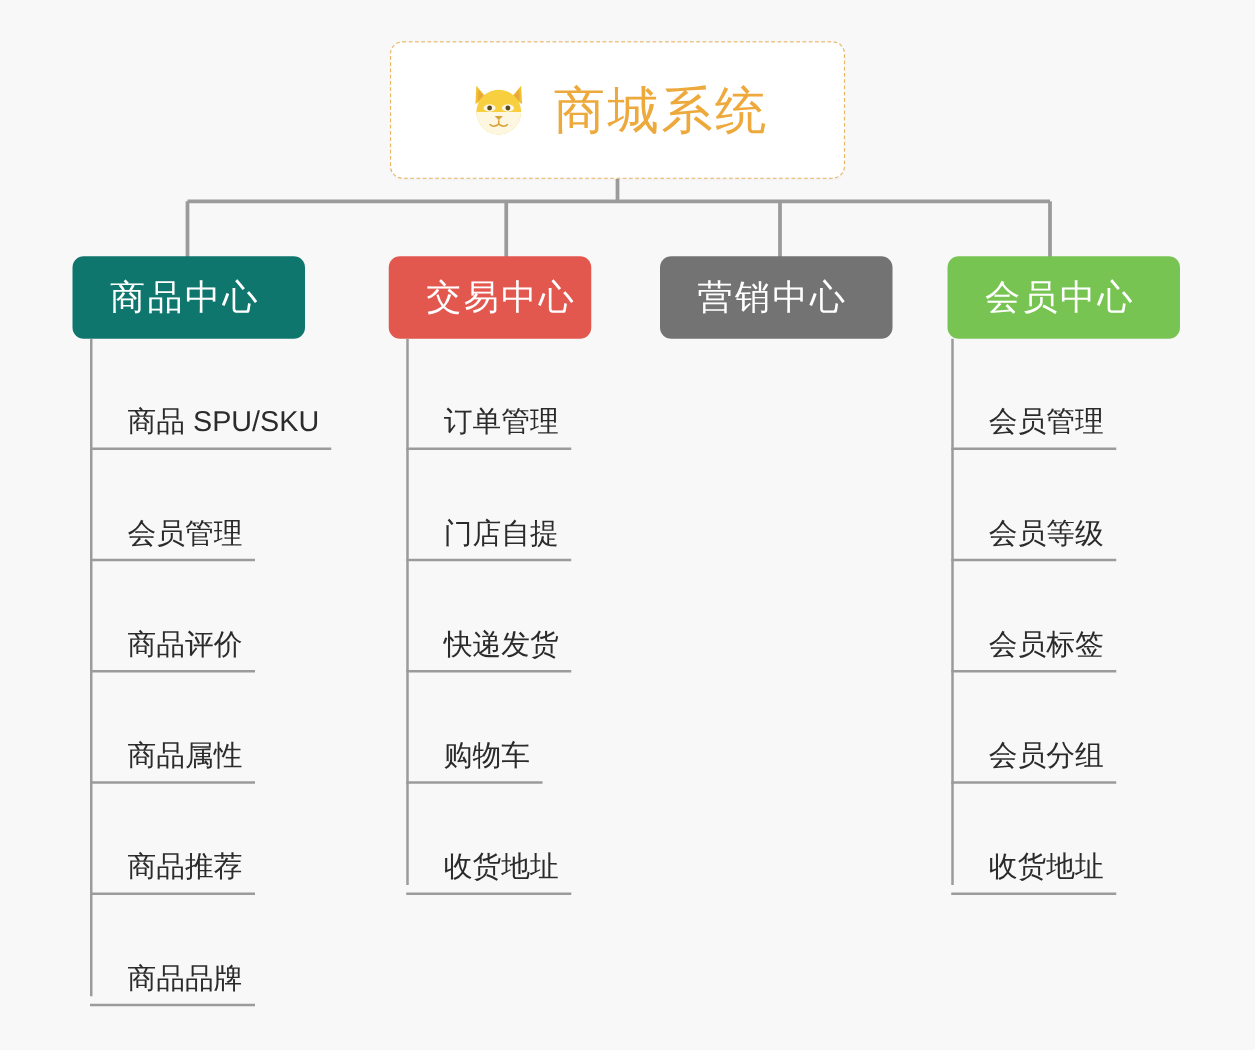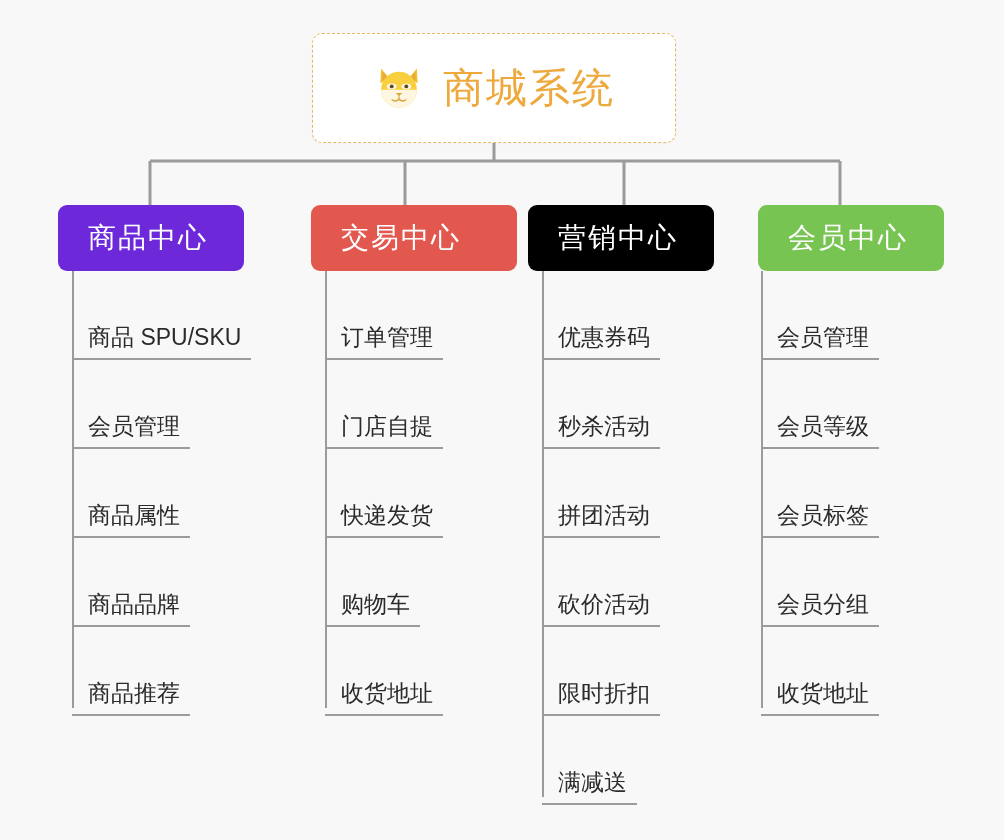--- a/index.html
+++ b/index.html
@@ -106,21 +106,21 @@
   .leaf-label {
     font-size: 23px;
     color: #2b2b2b;
     line-height: 1;
     padding-bottom: 9px;
     border-bottom: 2px solid #9b9b9b;
     white-space: nowrap;
     display: inline-block;
     padding-right: 10px;
     margin-left: -15px;
-    padding-left: 16px;
+    padding-left: 30px;
   }
 </style>
 </head>
 <body>
 
 <div id="mindmap">
 
   <svg class="connectors" viewBox="0 0 1004 840" width="1004" height="840">
 
     <line x1="494" y1="143" x2="494" y2="162" stroke="#9b9b9b" stroke-width="3"></line>
@@ -148,44 +148,47 @@
       <ellipse cx="41" cy="30" rx="2.4" ry="2.4" fill="#5a4a22"></ellipse>
       <path d="M28 38 h8 l-4 4 Z" fill="#d9a23a"></path>
       <path d="M32 42 v4" stroke="#d9a23a" stroke-width="1.6" fill="none"></path>
       <path d="M32 46 q-5 4 -9 0" stroke="#d9a23a" stroke-width="1.6" fill="none"></path>
       <path d="M32 46 q5 4 9 0" stroke="#d9a23a" stroke-width="1.6" fill="none"></path>
     </svg>
     <span class="root-title">商城系统</span>
   </div>
 
   <div class="branch" style="left:58px;">
-    <div class="branch-header" style="background:#6d28d9;width:186px;">
+    <div class="branch-header" style="background:#0f766e;width:186px;">
       <span>商品中心</span>
     </div>
     <div class="leaf-list">
       <div class="leaf-item">
           <span class="leaf-label">商品 SPU/SKU</span>
         </div>
       <div class="leaf-item">
           <span class="leaf-label">会员管理</span>
         </div>
       <div class="leaf-item">
+          <span class="leaf-label">商品评价</span>
+        </div>
+      <div class="leaf-item">
           <span class="leaf-label">商品属性</span>
         </div>
       <div class="leaf-item">
+          <span class="leaf-label">商品推荐</span>
+        </div>
+      <div class="leaf-item">
           <span class="leaf-label">商品品牌</span>
         </div>
-      <div class="leaf-item">
-          <span class="leaf-label">商品推荐</span>
-        </div>
     </div>
   </div>
 
   <div class="branch" style="left:311px;">
-    <div class="branch-header" style="background:#e2584f;width:206px;">
+    <div class="branch-header" style="background:#e2584f;width:162px;">
       <span>交易中心</span>
     </div>
     <div class="leaf-list">
       <div class="leaf-item">
           <span class="leaf-label">订单管理</span>
         </div>
       <div class="leaf-item">
           <span class="leaf-label">门店自提</span>
         </div>
       <div class="leaf-item">
@@ -194,42 +197,22 @@
       <div class="leaf-item">
           <span class="leaf-label">购物车</span>
         </div>
       <div class="leaf-item">
           <span class="leaf-label">收货地址</span>
         </div>
     </div>
   </div>
 
   <div class="branch" style="left:528px;">
-    <div class="branch-header" style="background:#000000;width:186px;">
+    <div class="branch-header" style="background:#737373;width:186px;">
       <span>营销中心</span>
-    </div>
-    <div class="leaf-list">
-      <div class="leaf-item">
-          <span class="leaf-label">优惠券码</span>
-        </div>
-      <div class="leaf-item">
-          <span class="leaf-label">秒杀活动</span>
-        </div>
-      <div class="leaf-item">
-          <span class="leaf-label">拼团活动</span>
-        </div>
-      <div class="leaf-item">
-          <span class="leaf-label">砍价活动</span>
-        </div>
-      <div class="leaf-item">
-          <span class="leaf-label">限时折扣</span>
-        </div>
-      <div class="leaf-item">
-          <span class="leaf-label">满减送</span>
-        </div>
     </div>
   </div>
 
   <div class="branch" style="left:747px;">
     <div class="branch-header" style="background:#78c452;width:186px;margin-left:11px;">
       <span>会员中心</span>
     </div>
     <div class="leaf-list">
       <div class="leaf-item">
           <span class="leaf-label">会员管理</span>

